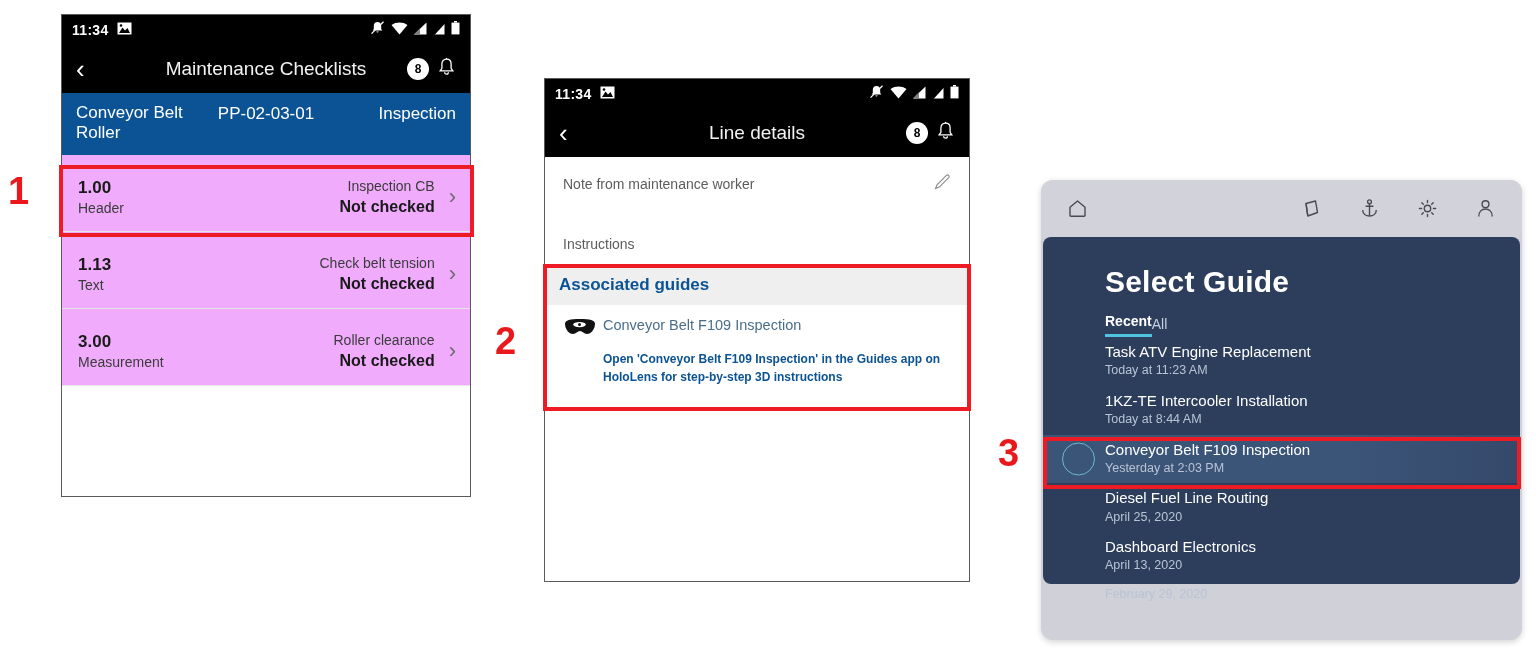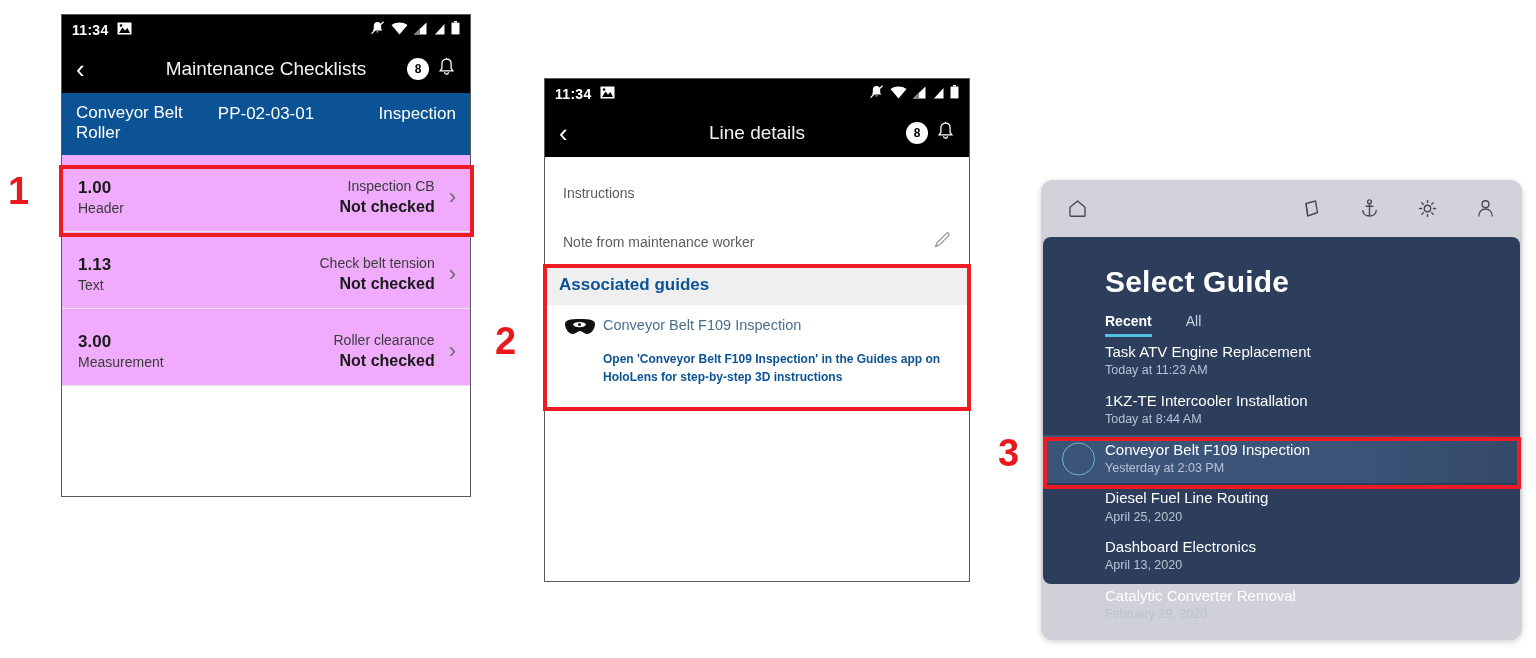--- a/index.html
+++ b/index.html
@@ -133,21 +133,21 @@
   .holo-icon{color:#4a4a55;display:flex;align-items:center;justify-content:center;}
   .holo-body{
     background:#2c3e5c;height:347px;border-radius:8px;
     margin:0 2px 2px 2px;
     padding:0;box-sizing:border-box;position:relative;
   }
   .holo-title{
     color:#ffffff;font-size:30px;font-weight:bold;
     padding:28px 0 0 62px;letter-spacing:.2px;
   }
-  .holo-tabs{display:flex;gap:34px;padding:14px 0 0 62px;align-items:flex-start;}
+  .holo-tabs{display:flex;padding:14px 0 0 62px;align-items:flex-end;}
   .holo-tab{color:#c8d0de;font-size:14px;padding-bottom:5px;}
   .holo-tab.active{color:#ffffff;font-weight:bold;border-bottom:3px solid #4fc3e0;}
   .guide-list{}
   .guide-item{
     padding:5px 0 6px 62px;position:relative;
   }
   .guide-item.selected{
     background:linear-gradient(90deg,#3b5579 0%,#3b5579 62%,#35496a 100%);
   }
   .guide-name{color:#ffffff;font-size:15px;line-height:1.35;}
@@ -326,30 +326,30 @@
         <span>
           <svg width="19" height="20" viewBox="0 0 19 20">
               <path d="M9.5 2.2 C6.6 2.2 4.9 4.2 4.9 7 L4.9 11.4 L3.2 13.8 L15.8 13.8 L14.1 11.4 L14.1 7 C14.1 4.2 12.4 2.2 9.5 2.2 Z" fill="none" stroke="#ffffff" stroke-width="1.3"></path>
               <path d="M7.6 15.2 a1.9 1.9 0 0 0 3.8 0" fill="none" stroke="#ffffff" stroke-width="1.3"></path>
               <line x1="9.5" y1="0.9" x2="9.5" y2="2.2" stroke="#ffffff" stroke-width="1.3"></line>
             </svg>
         </span>
       </span>
     </div>
 
-    <div class="field-row first">
-      <span>Instructions</span>
-    </div>
     <div class="field-row">
       <span>Note from maintenance worker</span>
       <span class="pencil">
         <svg width="17" height="17" viewBox="0 0 17 17">
             <path d="M1.5 15.5 L3 11.8 L12.4 2.4 a1.6 1.6 0 0 1 2.3 2.3 L5.3 14.1 Z" fill="none" stroke="#8a8a8a" stroke-width="1.1"></path>
           </svg>
       </span>
+    </div>
+    <div class="field-row first">
+      <span>Instructions</span>
     </div>
 
     <div>
       <div class="assoc-header">Associated guides</div>
       <div class="assoc-body">
         <span class="assoc-icon">
           <svg width="34" height="20" viewBox="0 0 34 20">
             <path d="M2 7 C2 3 7 2 17 2 C27 2 32 3 32 7 C32 12 28 17 24 17 C21 17 19.5 14 17 14 C14.5 14 13 17 10 17 C6 17 2 12 2 7 Z" fill="#111111"></path>
             <ellipse cx="16.5" cy="7.6" rx="6.3" ry="2.6" fill="#ffffff"></ellipse>
             <circle cx="16.5" cy="7.6" r="1.5" fill="#111111"></circle>
@@ -431,21 +431,20 @@
         </div>
         <div class="guide-item">
           <div class="guide-name">Diesel Fuel Line Routing</div>
           <div class="guide-date">April 25, 2020</div>
         </div>
         <div class="guide-item">
           <div class="guide-name">Dashboard Electronics</div>
           <div class="guide-date">April 13, 2020</div>
         </div>
         <div class="guide-item">
-          <div class="guide-name">Catalytic Converter Removal</div>
           <div class="guide-date">February 29, 2020</div>
         </div>
       </div>
     </div>
   </div>
   <div class="redbox" style="left:1043px;top:437px;width:478px;height:52px;"></div>
 
 </div>
 
 </body></html>

